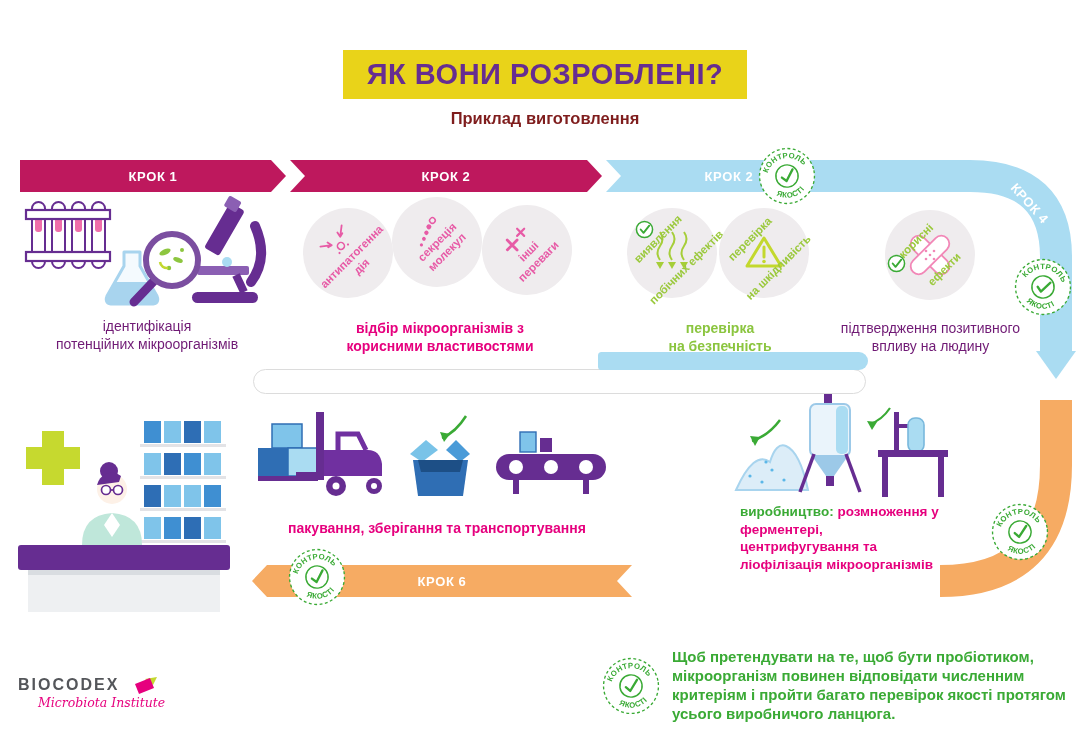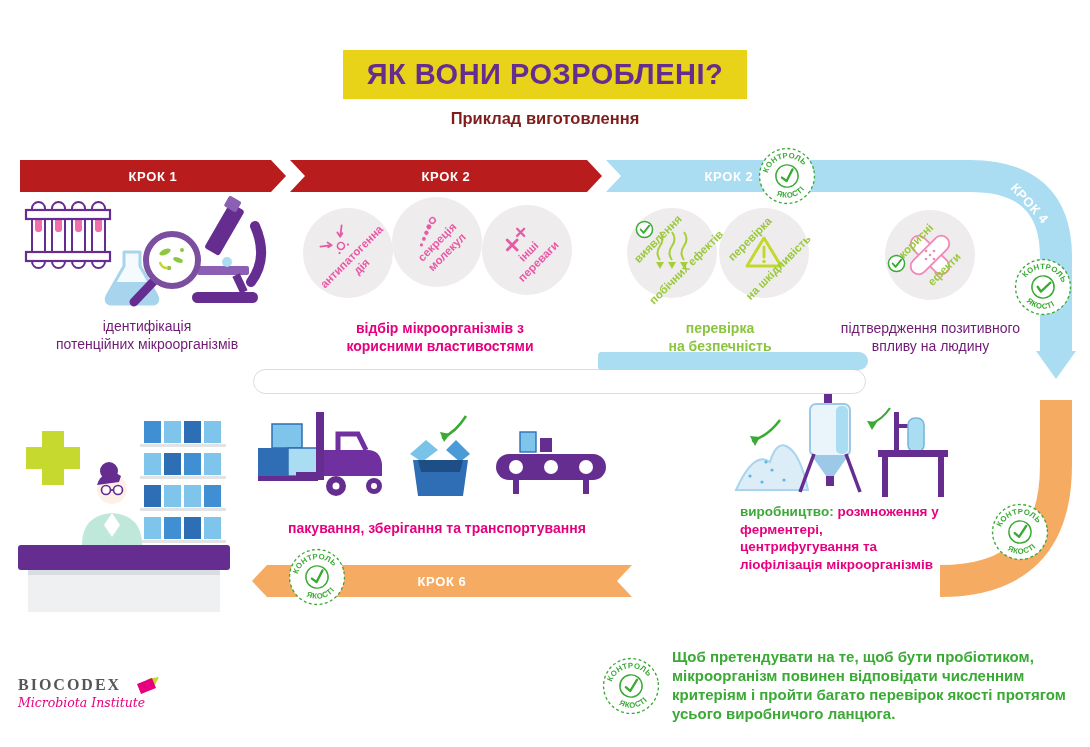--- a/index.html
+++ b/index.html
@@ -11,21 +11,21 @@
   
   .title-wrap { top:50px; left:0; right:0; text-align:center; }
   .title-hl { display:inline-block; background:#e9d319; padding:8px 24px; }
   .title { font-size:29px; font-weight:800; color:#662d91; letter-spacing:.5px; }
   .subtitle { top:109px; left:0; right:0; text-align:center; font-size:16.5px; font-weight:700; color:#7f1d1d; }
 
   
   .seg { top:160px; height:32px; display:flex; align-items:center; justify-content:center;
          color:#fff; font-weight:700; font-size:13px; letter-spacing:.6px; }
   .seg.b { top:565px; }
-  .pink { background:#b91c1c; } .blue { background:#aadcf2; } .orange { background:#f6ab63; }
+  .pink { background:#be185d; } .blue { background:#aadcf2; } .orange { background:#f6ab63; }
   .arrow-r { clip-path:polygon(0 0, calc(100% - 15px) 0, 100% 50%, calc(100% - 15px) 100%, 0 100%); }
   .arrow-r-notch { clip-path:polygon(0 0, calc(100% - 15px) 0, 100% 50%, calc(100% - 15px) 100%, 0 100%, 15px 50%); }
   .flat-r-notch { clip-path:polygon(0 0, 100% 0, 100% 100%, 0 100%, 15px 50%); }
   .arrow-l { clip-path:polygon(0 50%, 15px 0, 100% 0, 100% 100%, 15px 100%); }
   .arrow-l-notch { clip-path:polygon(0 50%, 15px 0, 100% 0, calc(100% - 15px) 50%, 100% 100%, 15px 100%); }
   .krok4 { top:191px; left:992px; width:76px; height:24px; display:flex; align-items:center; justify-content:center;
            color:#fff; font-weight:700; font-size:13px; letter-spacing:.6px; transform:rotate(48deg); }
 
   
   .pill { left:253px; top:369px; width:613px; height:25px; border:1.5px solid #dcdcdc; border-radius:13px; background:#fff; }
@@ -48,23 +48,23 @@
           color:#e6007e; line-height:1.3; }
   .cap5 .lead { color:#3aaa35; }
 
   
   .badge { width:58px; height:58px; z-index:6; }
 
   
   .footer-note { left:672px; top:647px; width:400px; color:#3aaa35; font-size:15px; font-weight:600;
                  line-height:1.27; white-space:pre-line; }
   .logo { left:18px; top:676px; }
-  .logo-row { display:flex; align-items:center; gap:16px;font-family:Liberation Serif, serif; }
+  .logo-row { display:flex; align-items:center; gap:16px; }
   .logo-name { font-size:16px; font-weight:800; color:#54565a; letter-spacing:2px; }
-  .logo-tagline { font-family:"DejaVu Serif", serif; font-style:italic; font-size:12.5px; color:#e6007e; margin-top:1px; }
+  .logo-tagline { font-family:"DejaVu Serif", serif; font-style:italic; font-size:12.5px; color:#e6007e; margin-top:1px;margin-left:20px; }
 </style>
 </head>
 <body>
 
 <div class="canvas">
 
   <div class="abs title-wrap">
     <span class="title-hl">
       <span class="title">ЯК ВОНИ РОЗРОБЛЕНІ?</span>
     </span>

